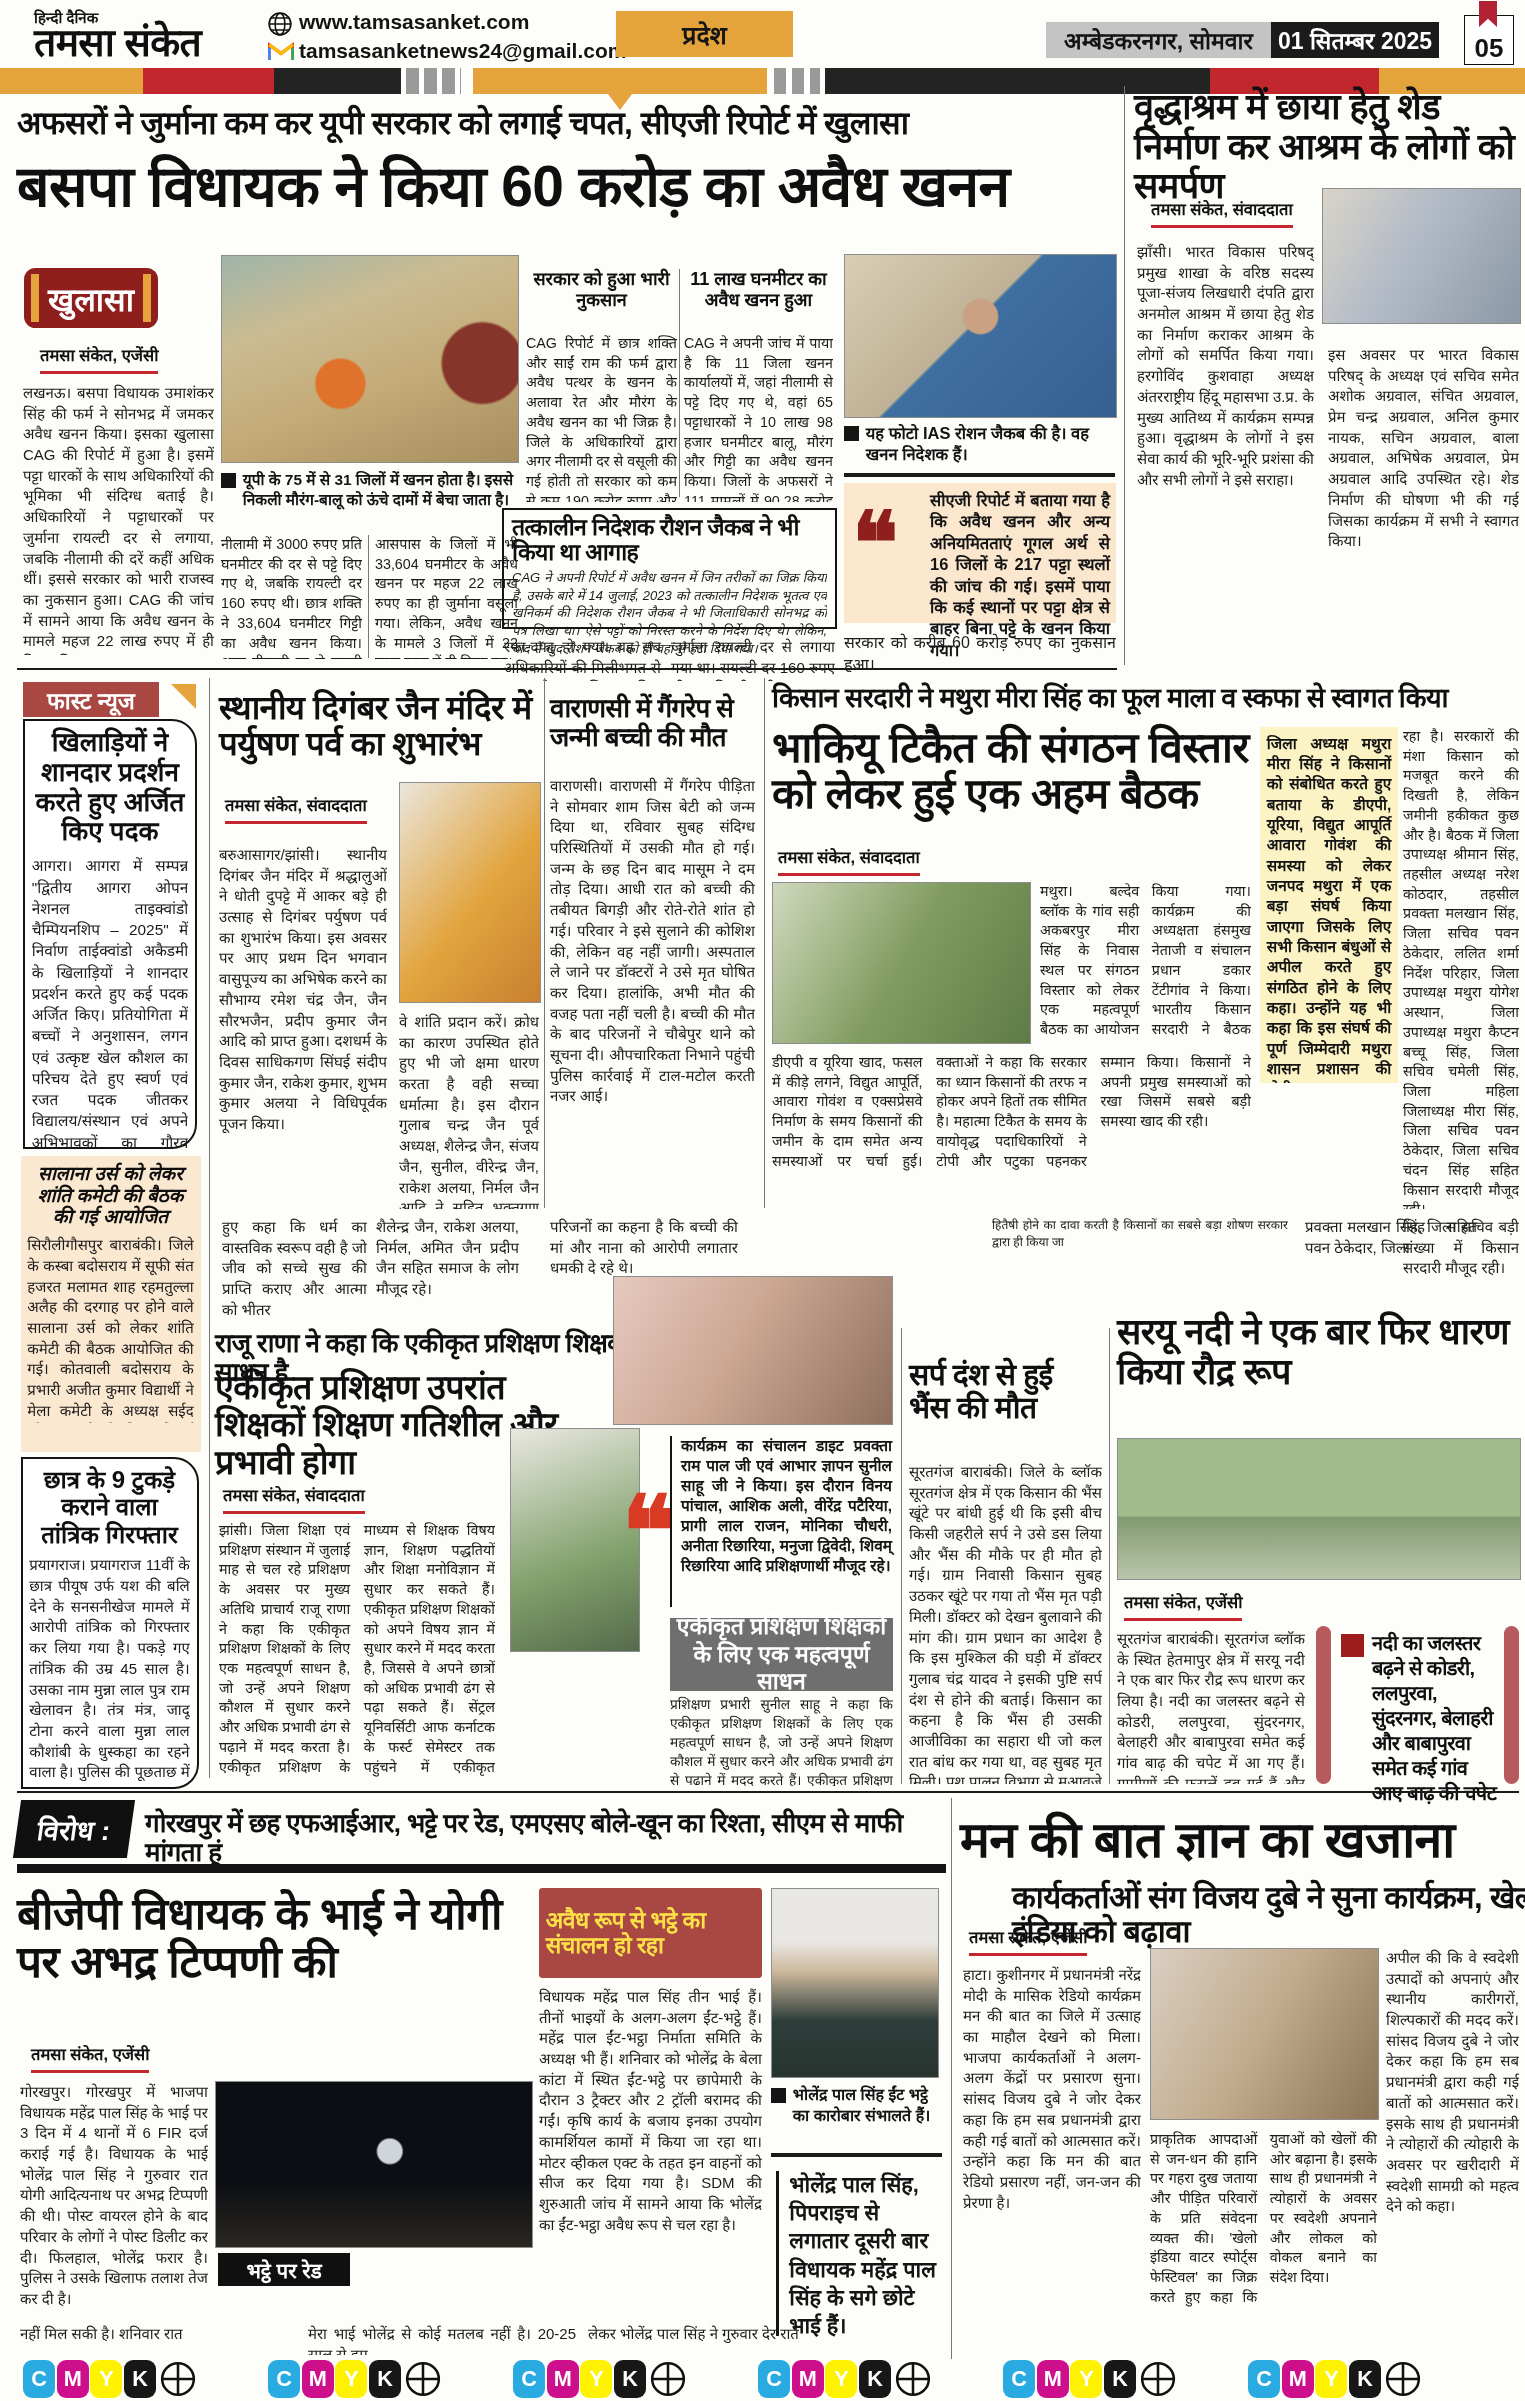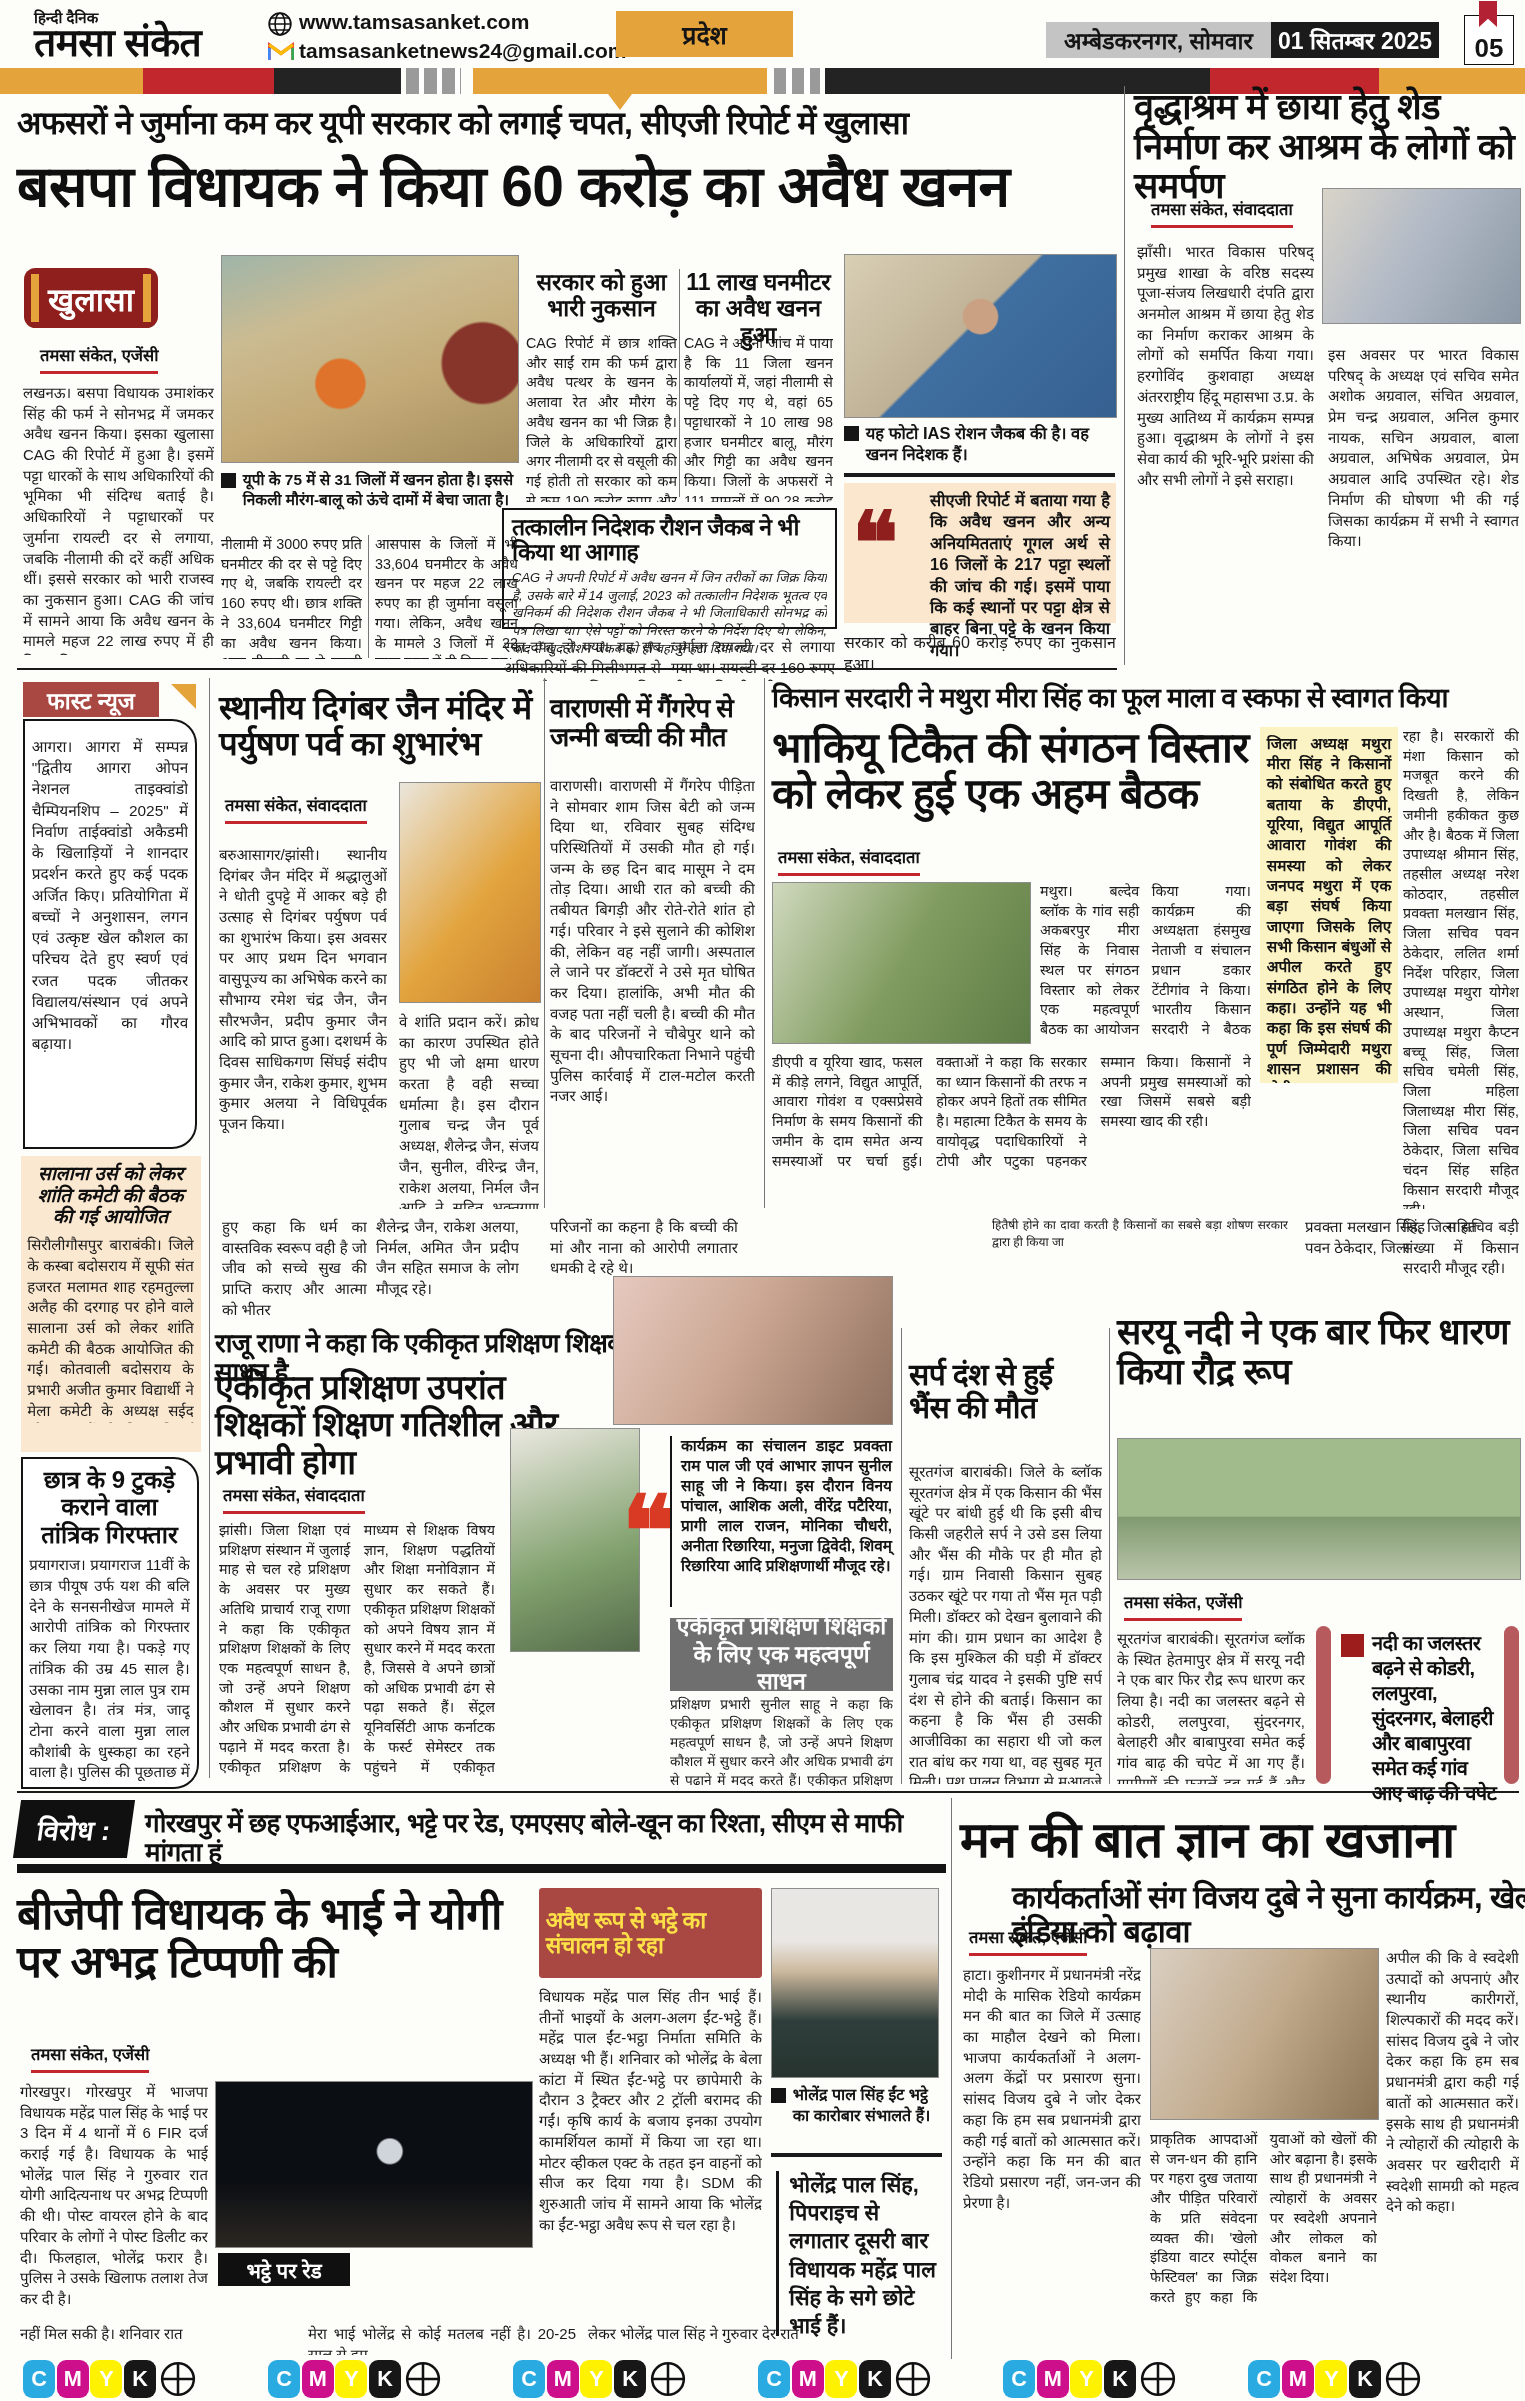--- a/index.html
+++ b/index.html
@@ -20,21 +20,21 @@
   .ph-jain{background:linear-gradient(130deg,#eae6dc 0%,#e2a43e 55%,#c9802f 100%);}
   .ph-bku{background:linear-gradient(120deg,#d0d9be 0%,#819c60 50%,#5e7c46 100%);}
   .ph-group{background:linear-gradient(120deg,#e6c9bf 0%,#cba793 45%,#8e6f5d 100%);}
   .ph-cert{background:linear-gradient(160deg,#eae8e0 0%,#81a16d 60%,#556b4b 100%);}
   .ph-flood{background:linear-gradient(180deg,#a1bb8d 0 55%,#819b71 56%,#bac5aa 100%);}
   .ph-night{background:radial-gradient(circle at 55% 42%,#d0d5db 0 6%,rgba(0,0,0,0) 7%),linear-gradient(180deg,#0b0e13 0 60%,#2b2721 100%);}
   .ph-portrait{background:linear-gradient(180deg,#e9e7e3 0 28%,#ccb89c 44%,#2f3e3b 70%,#273430 100%);}
   .ph-mann{background:linear-gradient(120deg,#dacfc1 0%,#c1aa8c 50%,#8b7455 100%);}
   .tagbox{background:#8e1f1c;border-radius:11.4px;color:#fff;display:flex;align-items:center;justify-content:center;font-weight:900;}
   .tagbox .bar{position:absolute;top:5.7px;bottom:5.7px;width:8px;background:#e5a33b;}
-  .subhead{font-weight:900;font-size:23px;line-height:1.15;text-align:center;color:#101010;}
+  .subhead{font-weight:900;font-size:18px;line-height:1.15;text-align:center;color:#101010;}
   .fn-title{font-weight:900;line-height:1.15;text-align:center;color:#0f0f0f;}
   .quotebox{background:#fae7ce;}
   .graytitle{background:#6f6f6f;color:#fff;font-weight:900;text-align:center;display:flex;align-items:center;justify-content:center;}
   .blacklabel{background:#101010;color:#fff;font-weight:800;display:flex;align-items:center;justify-content:center;}
   .cmyk{display:flex;align-items:center;gap:1.7px;}
   .cmyk span{width:32px;height:38px;border-radius:9px;display:flex;align-items:center;justify-content:center;color:#fff;font-weight:800;font-size:21.7px;}
   .cc{background:#29abe2;} .cm{background:#ce0f8c;} .cy{background:#fff200;color:#fff;} .ck{background:#171717;}
   .regc{width:40px;height:38px;}
   .strip{height:26px;top:68px;}
   .itbox{border:2.9px solid #141414;border-radius:0 25px 25px 0;background:#fff;}
@@ -130,20 +130,21 @@
   <div class="abs" style="left:1151px;top:197px;"><span class="byline">तमसा संकेत, संवाददाता</span></div>
   <div class="abs ph ph-elder" style="left:1322px;top:188px;width:197px;height:134px;"></div>
   <div class="abs body" style="left:1137px;top:242px;width:177px;height:416px;">झाँसी। भारत विकास परिषद् प्रमुख शाखा के वरिष्ठ सदस्य पूजा-संजय लिखधारी दंपति द्वारा अनमोल आश्रम में छाया हेतु शेड का निर्माण कराकर आश्रम के लोगों को समर्पित किया गया। हरगोविंद कुशवाहा अध्यक्ष अंतरराष्ट्रीय हिंदू महासभा उ.प्र. के मुख्य आतिथ्य में कार्यक्रम सम्पन्न हुआ। वृद्धाश्रम के लोगों ने इस सेवा कार्य की भूरि-भूरि प्रशंसा की और सभी लोगों ने इसे सराहा।</div>
   <div class="abs body" style="left:1328px;top:345px;width:191px;height:325px;">इस अवसर पर भारत विकास परिषद् के अध्यक्ष एवं सचिव समेत अशोक अग्रवाल, संचित अग्रवाल, प्रेम चन्द्र अग्रवाल, अनिल कुमार नायक, सचिन अग्रवाल, बाला अग्रवाल, अभिषेक अग्रवाल, प्रेम अग्रवाल आदि उपस्थित रहे। शेड निर्माण की घोषणा भी की गई जिसका कार्यक्रम में सभी ने स्वागत किया।</div>
 
   <div class="abs hr" style="left:17px;top:668px;width:1100px;"></div>
 
   <div class="abs blacklabel" style="left:23px;top:682px;width:136px;height:35px;background:#a94742;font-size:23px;">फास्ट न्यूज</div>
   <div class="abs fold" style="left:171px;top:684px;"></div>
   <div class="abs itbox" style="left:23px;top:719px;width:174px;height:430px;padding:6.8px;box-sizing:border-box;">
+    <div class="fn-title" style="font-size:26px;">खिलाड़ियों ने शानदार प्रदर्शन करते हुए अर्जित किए पदक</div>
     <div class="body" style="font-size:15.4px;margin-top:8px;">आगरा। आगरा में सम्पन्न "द्वितीय आगरा ओपन नेशनल ताइक्वांडो चैम्पियनशिप – 2025" में निर्वाण ताईक्वांडो अकैडमी के खिलाड़ियों ने शानदार प्रदर्शन करते हुए कई पदक अर्जित किए। प्रतियोगिता में बच्चों ने अनुशासन, लगन एवं उत्कृष्ट खेल कौशल का परिचय देते हुए स्वर्ण एवं रजत पदक जीतकर विद्यालय/संस्थान एवं अपने अभिभावकों का गौरव बढ़ाया।</div>
   </div>
   <div class="abs" style="left:20.5px;top:1156px;width:180px;height:296px;background:#fbe8d0;padding:6.8px;box-sizing:border-box;">
     <div class="fn-title" style="font-size:19px;font-style:italic;">सालाना उर्स को लेकर शांति कमेटी की बैठक की गई आयोजित</div>
     <div class="body" style="font-size:15px;margin-top:6.8px;height:188px;">सिरौलीगौसपुर बाराबंकी। जिले के कस्बा बदोसराय में सूफी संत हजरत मलामत शाह रहमतुल्ला अलैह की दरगाह पर होने वाले सालाना उर्स को लेकर शांति कमेटी की बैठक आयोजित की गई। कोतवाली बदोसराय के प्रभारी अजीत कुमार विद्यार्थी ने मेला कमेटी के अध्यक्ष सईद और सदस्यों से विचार-विमर्श किया। उन्होंने पिछले वर्षों की तरह इस वर्ष भी उर्स को शांतिपूर्ण तरीके से मनाने की अपील की। प्रभारी ने कहा कि जहां कहीं भी पुलिस की आवश्यकता हो, तुरंत सूचित करें।</div>
   </div>
   <div class="abs itbox" style="left:20.5px;top:1457px;width:178px;height:332px;padding:6.8px;box-sizing:border-box;">
     <div class="fn-title" style="font-size:24px;">छात्र के 9 टुकड़े कराने वाला तांत्रिक गिरफ्तार</div>
     <div class="body" style="font-size:15px;margin-top:6.8px;height:228px;">प्रयागराज। प्रयागराज 11वीं के छात्र पीयूष उर्फ यश की बलि देने के सनसनीखेज मामले में आरोपी तांत्रिक को गिरफ्तार कर लिया गया है। पकड़े गए तांत्रिक की उम्र 45 साल है। उसका नाम मुन्ना लाल पुत्र राम खेलावन है। तंत्र मंत्र, जादू टोना करने वाला मुन्ना लाल कौशांबी के धुस्कहा का रहने वाला है। पुलिस की पूछताछ में तांत्रिक ने कबूल किया है कि उसने पीयूष की बलि देने वाले सरन सिंह को नरबलि के लिए कहा था।</div>
   </div>

